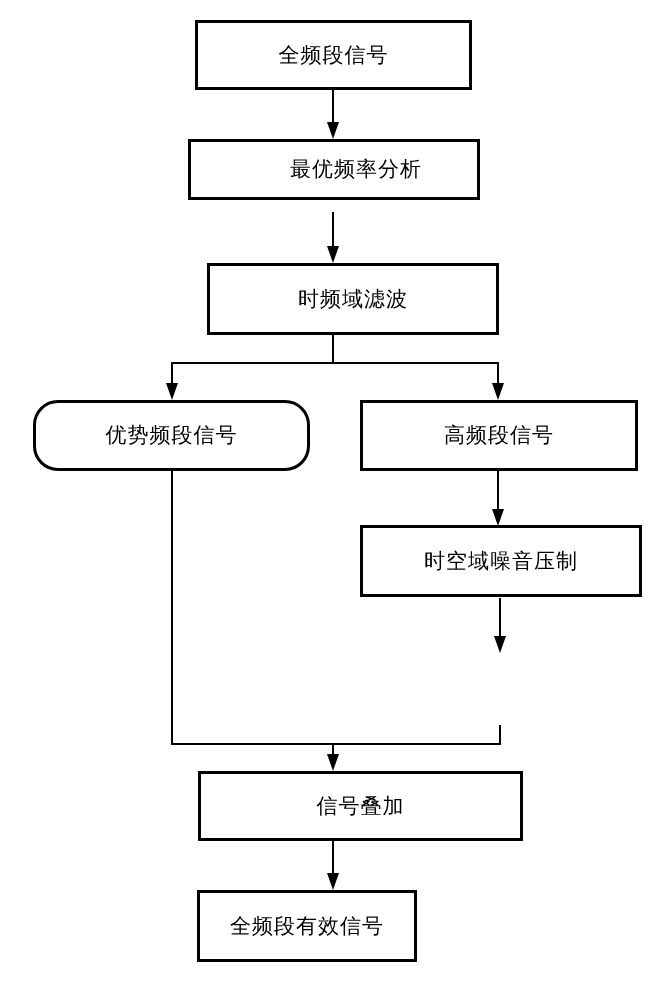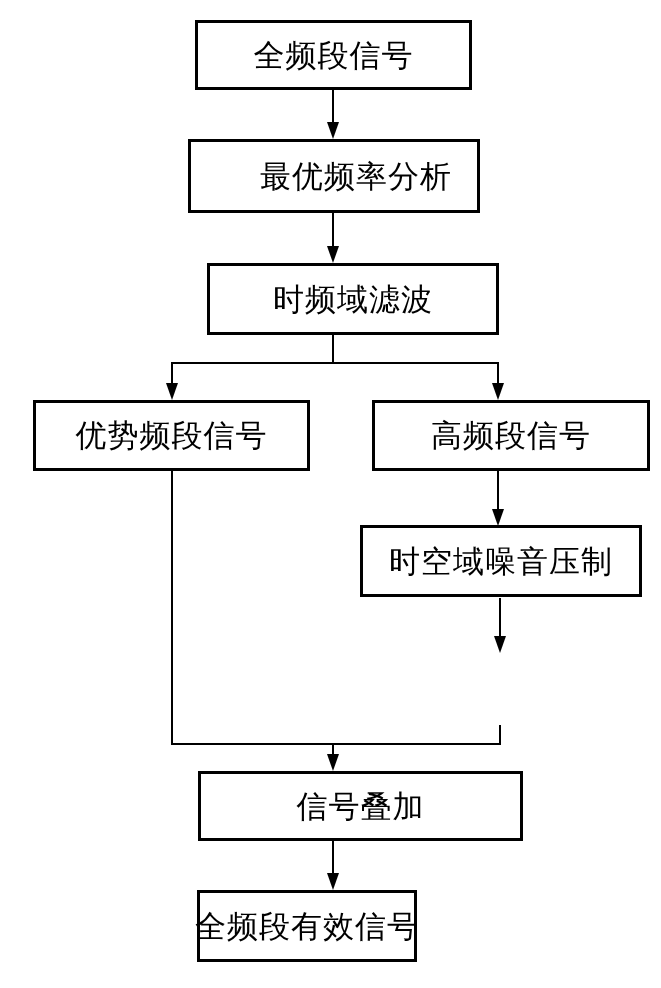--- a/index.html
+++ b/index.html
@@ -19,43 +19,43 @@
   .node {
     position: absolute;
     box-sizing: border-box;
     border: 3px solid #000000;
     background: #ffffff;
     display: flex;
     align-items: center;
     justify-content: center;
   }
   .node-label {
-    font-size: 31px;
+    font-size: 21px;
     letter-spacing: 1px;
     white-space: nowrap;
     line-height: 1;
   }
   .line {
     position: absolute;
     background: #000000;
   }
   .arrowhead {
     position: absolute;
     width: 0;
     height: 0;
     border-left: 6.5px solid transparent;
     border-right: 6.5px solid transparent;
     border-top: 17px solid #000000;
   }
   
   #n0 { left: 195px; top: 20px;  width: 277px; height: 70px; }
-  #n1 { left: 188px; top: 139px; width: 292px; height: 74px; padding-left: 44px; }
+  #n1 { left: 188px; top: 139px; width: 292px; height: 61px; padding-left: 44px; }
   #n2 { left: 187px; top: 263px; width: 292px; height: 72px; margin-left: 20px; }
-  #n3 { left: 33px;  top: 400px; width: 277px; height: 71px; }
-  #n4 { left: 372px; top: 400px; width: 278px; height: 71px; }
+  #n3 { left: 33px;  top: 400px; width: 277px; height: 71px; border-radius: 25px; }
+  #n4 { left: 360px; top: 400px; width: 278px; height: 71px; }
   #n5 { left: 360px; top: 525px; width: 282px; height: 72px; }
   #n6 { left: 361px; top: 653px; width: 277px; height: 72px; }
   #n7 { left: 198px; top: 771px; width: 325px; height: 70px; text-align: center; }
   #n8 { left: 197px; top: 890px; width: 220px; height: 72px; }
 </style>
 </head>
 <body>
 
 <div id="canvas">
 

